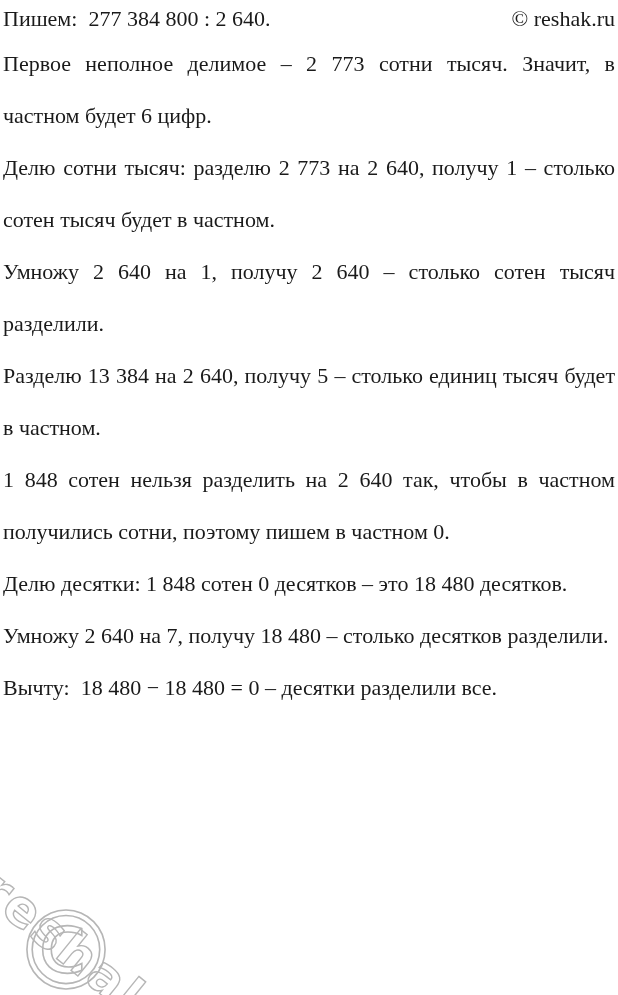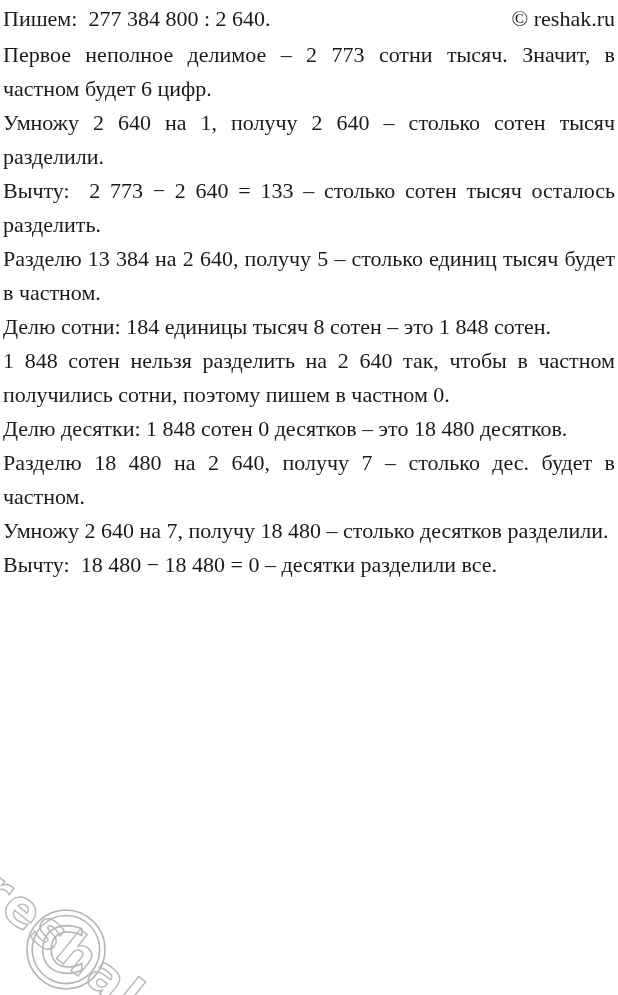--- a/index.html
+++ b/index.html
@@ -25,21 +25,21 @@
   .header-row {
     display: flex;
     justify-content: space-between;
     align-items: flex-end;
     font-size: 22px;
     line-height: 36.5px;
   }
   p.step {
     margin: 0;
     font-size: 22px;
-    line-height: 34px;
+    line-height: 52px;
     text-align: justify;
   }
   .watermark {
     position: absolute;
     left: 0;
     top: 0;
     width: 618px;
     height: 995px;
     z-index: 0;
     pointer-events: none;
@@ -76,23 +76,21 @@
   <span class="wm-symbol">©</span>
   <span class="wm-text">reshak.ru</span>
 </div>
 
 <div class="page">
   <div class="header-row">
     <span>Пишем:&nbsp; 277&nbsp;384&nbsp;800 : 2&nbsp;640.</span>
     <span>© reshak.ru</span>
   </div>
   <p class="step">Первое неполное делимое – 2&nbsp;773 сотни тысяч. Значит, в частном будет 6 цифр.</p>
+  <p class="step">Делю сотни тысяч: разделю 2&nbsp;773 на 2&nbsp;640, получу 1 – столько сотен тысяч будет в частном.</p>
   <p class="step">Умножу 2&nbsp;640 на 1, получу 2&nbsp;640 – столько сотен тысяч разделили.</p>
-  <p class="step">Вычту:&nbsp; 2&nbsp;773 − 2&nbsp;640 = 133 – столько сотен тысяч осталось разделить.</p>
   <p class="step">Разделю 13&nbsp;384 на 2&nbsp;640, получу 5 – столько единиц тысяч будет в частном.</p>
-  <p class="step">Делю сотни: 184 единицы тысяч 8 сотен – это 1&nbsp;848 сотен.</p>
   <p class="step">1&nbsp;848 сотен нельзя разделить на 2&nbsp;640 так, чтобы в частном получились сотни, поэтому пишем в частном 0.</p>
   <p class="step">Делю десятки: 1&nbsp;848 сотен 0 десятков – это 18&nbsp;480 десятков.</p>
-  <p class="step">Разделю 18&nbsp;480 на 2&nbsp;640, получу 7 – столько дес. будет в частном.</p>
   <p class="step">Умножу 2&nbsp;640 на 7, получу 18&nbsp;480 – столько десятков разделили.</p>
   <p class="step">Вычту:&nbsp; 18&nbsp;480 − 18&nbsp;480 = 0 – десятки разделили все.</p>
 
 </div>
 
 </body></html>

